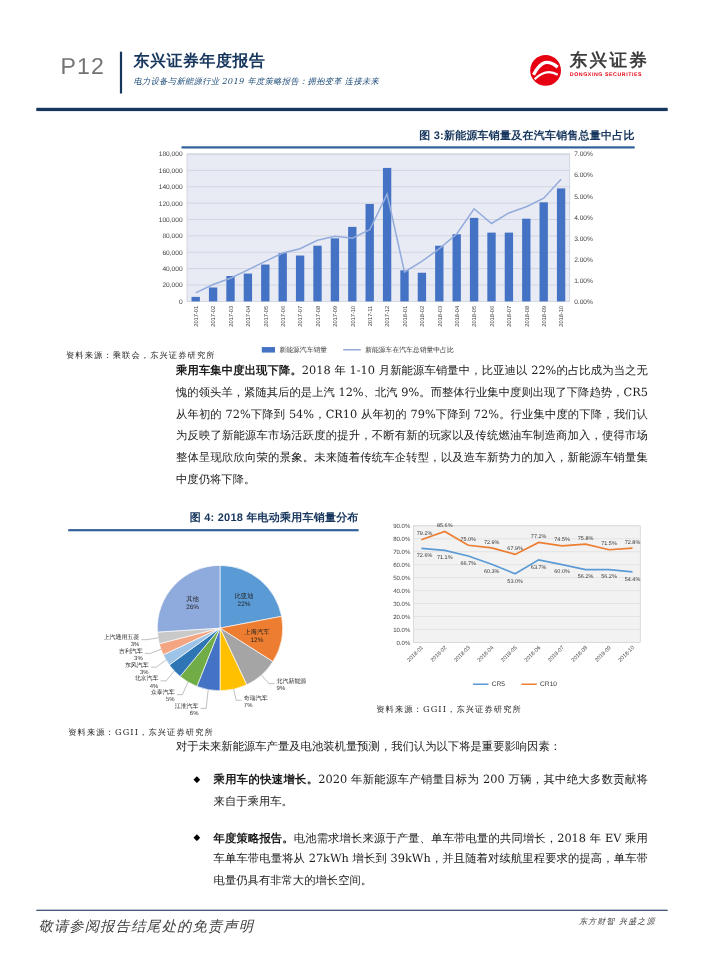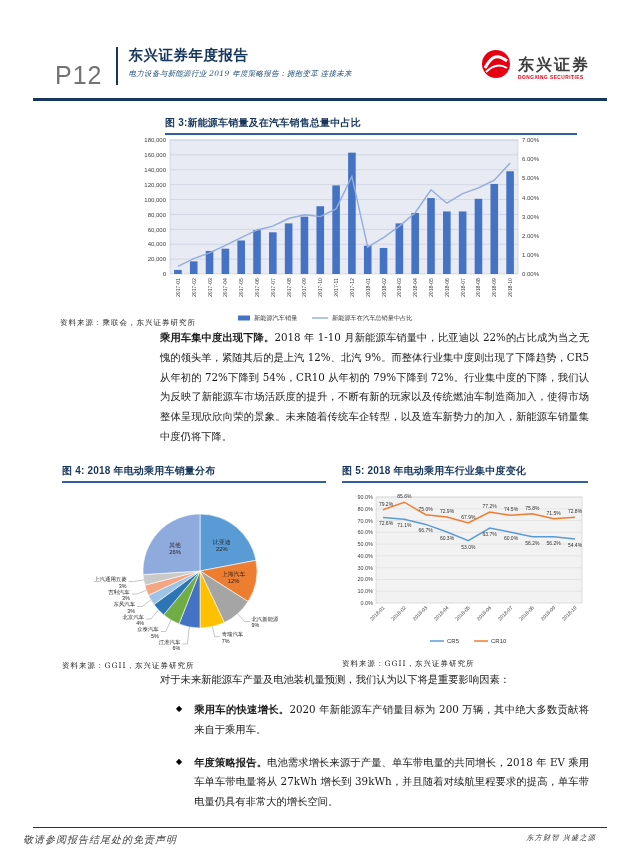--- a/index.html
+++ b/index.html
@@ -2,52 +2,52 @@
 <html><head>
 <meta charset="utf-8">
 <style>
   html,body{margin:0;padding:0;}
   body{
     width:640px;height:867px;position:relative;background:#ffffff;
     font-family:"DejaVu Serif", serif;color:#1a1a1a;overflow:hidden;
   }
   
   #header{position:absolute;left:55px;top:46px;right:50px;height:46px;display:flex;align-items:flex-start;}
-  .pageno{font-family:"Liberation Sans",sans-serif;font-size:25px;color:#737373;margin-top:15px;letter-spacing:1px;}
+  .pageno{font-family:"Liberation Sans",sans-serif;font-size:21px;color:#737373;margin-top:3px;letter-spacing:1px;}
   .vline{width:2px;background:#17365D;height:38px;margin:1px 10px 0 14px;}
   .titleblock{flex:1;}
   .rtitle{font-family:"Liberation Sans",sans-serif;font-weight:bold;font-size:14.5px;color:#17365D;letter-spacing:0.5px;}
   .rsub{font-size:7.5px;font-style:italic;color:#1F4E79;margin-top:4px;letter-spacing:0.3px;}
-  #logo{display:flex;align-items:flex-end;gap:6px;margin-top:2px;}
+  #logo{display:flex;align-items:flex-start;gap:6px;margin-top:2px;}
   .logotext .cn{font-family:"Liberation Sans",sans-serif;font-weight:bold;font-size:16px;color:#3d3d3d;letter-spacing:2px;line-height:1;}
   .logotext .en{font-family:"Liberation Sans",sans-serif;font-weight:bold;font-size:4.8px;color:#E60012;letter-spacing:0.5px;margin-top:2px;}
   #header-rule{position:absolute;left:33px;right:33px;top:98px;height:3px;background:#17365D;}
   
   .fig-title{font-family:"Liberation Sans",sans-serif;font-weight:bold;font-size:10px;color:#17365D;
-             padding-bottom:3px;border-bottom:2px solid #31619C;letter-spacing:0.2px;}
+             padding-bottom:3px;border-bottom:2px solid #31619C;letter-spacing:0.2px;text-align:right;}
   .source{font-size:7.5px;color:#262626;letter-spacing:1px;}
   #fig3-title{position:absolute;left:165px;top:116px;width:412px;}
   #fig3-chart{position:absolute;left:126px;top:134px;width:424px;}
   #fig3-src{position:absolute;left:60px;top:318px;}
   #fig4{position:absolute;left:62px;top:464px;width:264px;}
   #fig5{position:absolute;left:342px;top:464px;width:246px;}
   .figblock .chartwrap{margin-top:2px;}
   .figblock .source{display:block;margin-top:0;}
   
   .para{font-size:10.3px;line-height:1.92;text-align:justify;}
   #para1{position:absolute;left:160px;top:328px;width:429px;}
   #para2{position:absolute;left:160px;top:670px;width:429px;}
   #bullets{position:absolute;left:176px;top:700px;width:413px;}
   .bullet{display:flex;margin-bottom:13px;}
   .bullet .marker{font-size:8px;margin-right:12px;margin-top:4px;color:#000;}
   .bullet .btxt{flex:1;font-size:10.3px;line-height:1.92;text-align:justify;}
   b.lead{font-weight:bold;}
   
   #footer-rule{position:absolute;left:33px;right:33px;top:827px;height:1px;background:#17365D;}
-  #footer-left{position:absolute;left:23px;top:833px;font-size:10px;font-style:italic;color:#404040;letter-spacing:1px;}
+  #footer-left{position:absolute;left:35px;top:833px;font-size:13px;font-style:italic;color:#404040;letter-spacing:1px;}
   #footer-right{position:absolute;right:44px;top:833px;font-size:7.3px;font-style:italic;color:#404040;letter-spacing:1px;}
   svg text{font-family:"Liberation Sans","DejaVu Sans",sans-serif;}
 </style>
 </head>
 <body>
 
 <div id="header">
   <div class="pageno">P12</div>
   <div class="vline"></div>
   <div class="titleblock">
@@ -200,21 +200,20 @@
         <text x="189.47983606166883" y="142.4524705433447" font-size="5.4" text-anchor="start" fill="#262626">9%</text>
         <polyline points="150.4,141.6 152.7,151.6 157.7,151.6" fill="none" stroke="#8c8c8c" stroke-width="0.5"></polyline>
         <text x="159.67231441633146" y="151.14016140800015" font-size="5.4" text-anchor="start" fill="#262626">奇瑞汽车</text>
         <text x="159.67231441633146" y="157.64016140800015" font-size="5.4" text-anchor="start" fill="#262626">7%</text>
       </svg>
   </div>
   <span class="source">资料来源：GGII，东兴证券研究所</span>
 </div>
 
 <div id="fig5" class="figblock">
-  <div class="fig-title">图 5: 2018 年电动乘用车行业集中度变化</div>
   <div class="chartwrap">
     <svg id="chart5" width="246" height="170" viewBox="0 0 246 170">
         <rect x="34" y="12" width="206" height="106" fill="#F2F2F2" stroke="#c0c0c0" stroke-width="0.5"></rect>
         <text x="31" y="120" font-size="5.5" text-anchor="end" fill="#404040">0.0%</text>
         <line x1="34" y1="106.22222222222223" x2="240" y2="106.22222222222223" stroke="#dcdcdc" stroke-width="0.6"></line>
         <text x="31" y="108.22222222222223" font-size="5.5" text-anchor="end" fill="#404040">10.0%</text>
         <line x1="34" y1="94.44444444444444" x2="240" y2="94.44444444444444" stroke="#dcdcdc" stroke-width="0.6"></line>
         <text x="31" y="96.44444444444444" font-size="5.5" text-anchor="end" fill="#404040">20.0%</text>
         <line x1="34" y1="82.66666666666666" x2="240" y2="82.66666666666666" stroke="#dcdcdc" stroke-width="0.6"></line>
         <text x="31" y="84.66666666666666" font-size="5.5" text-anchor="end" fill="#404040">30.0%</text>

